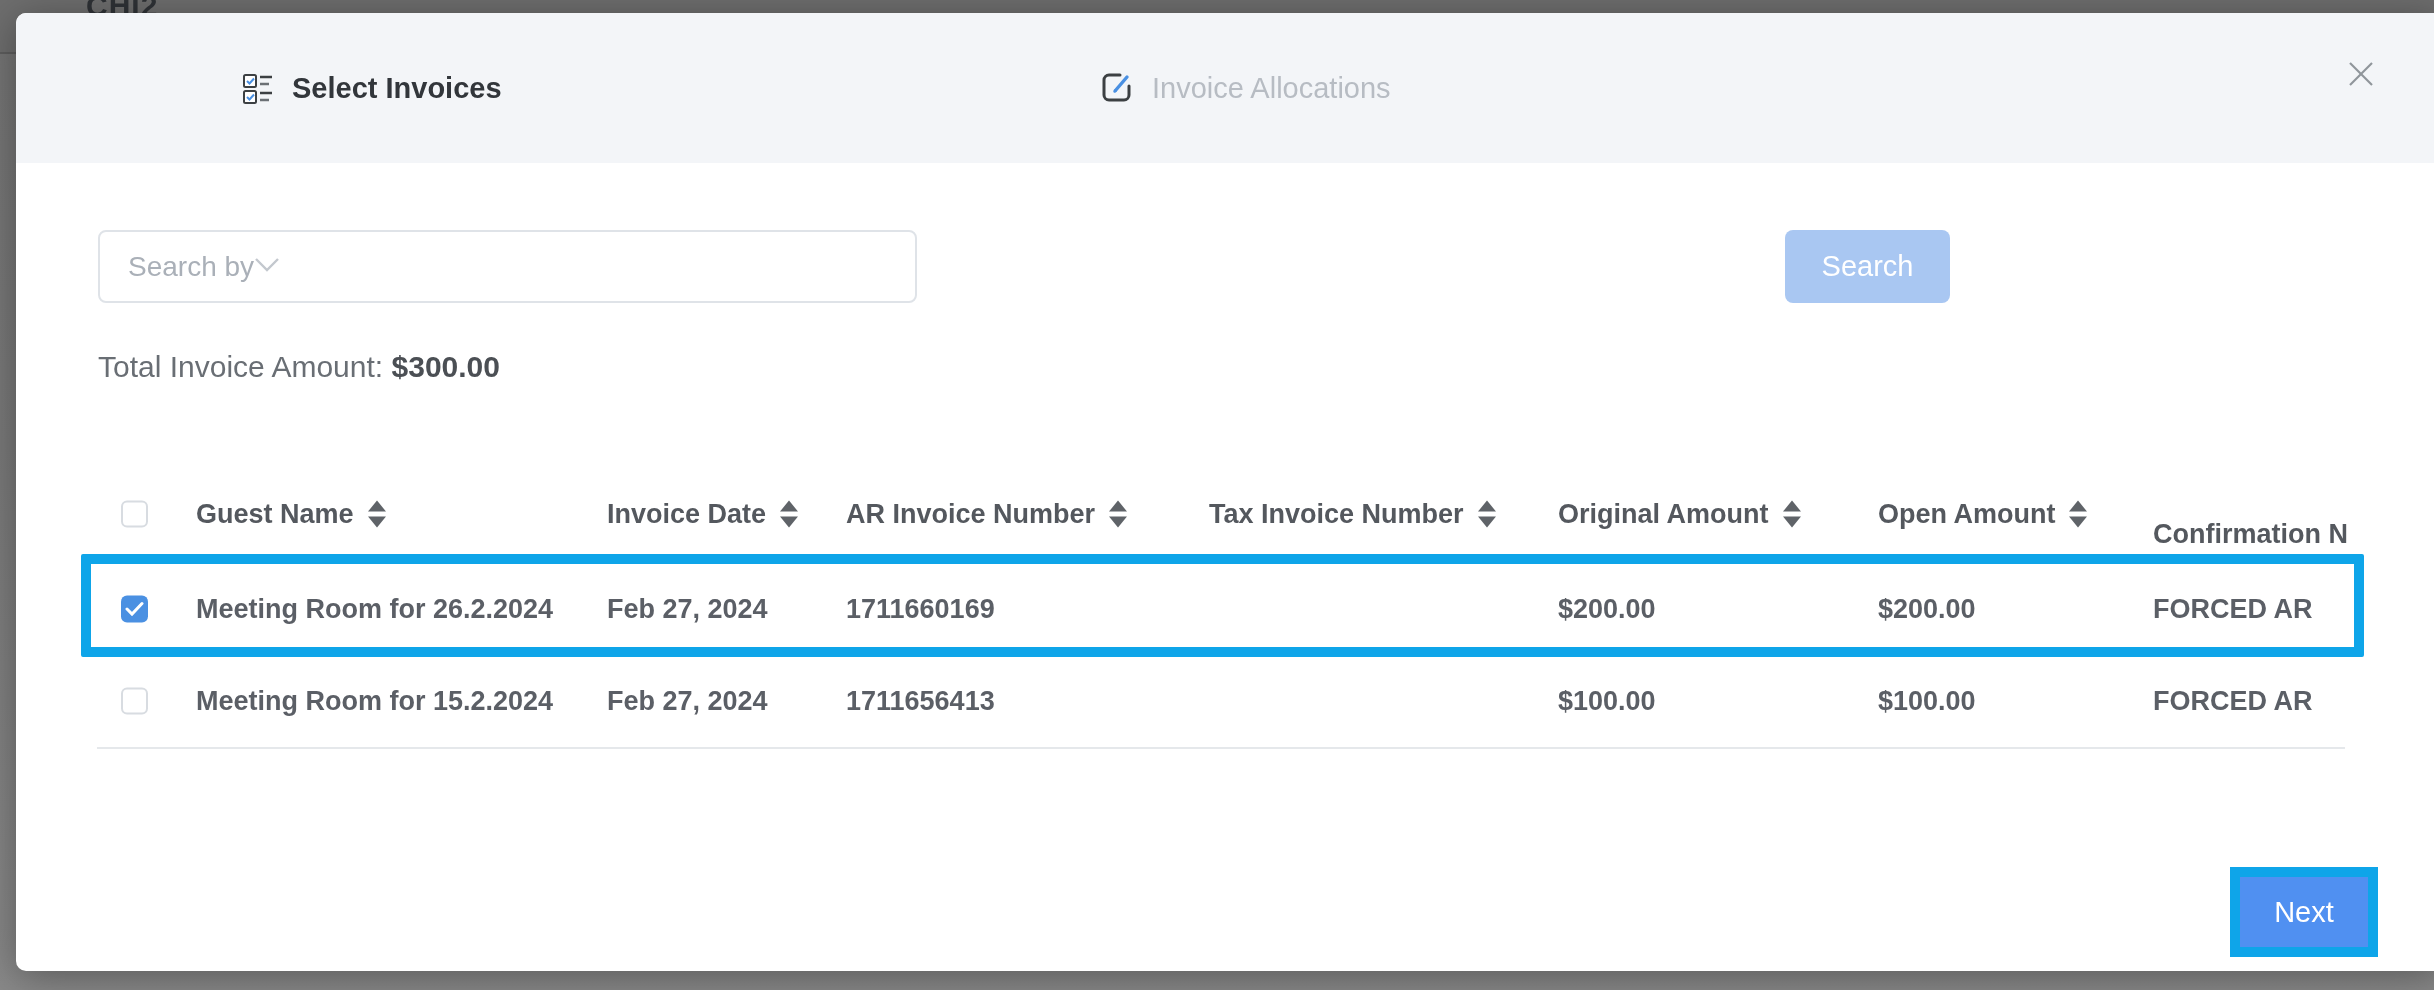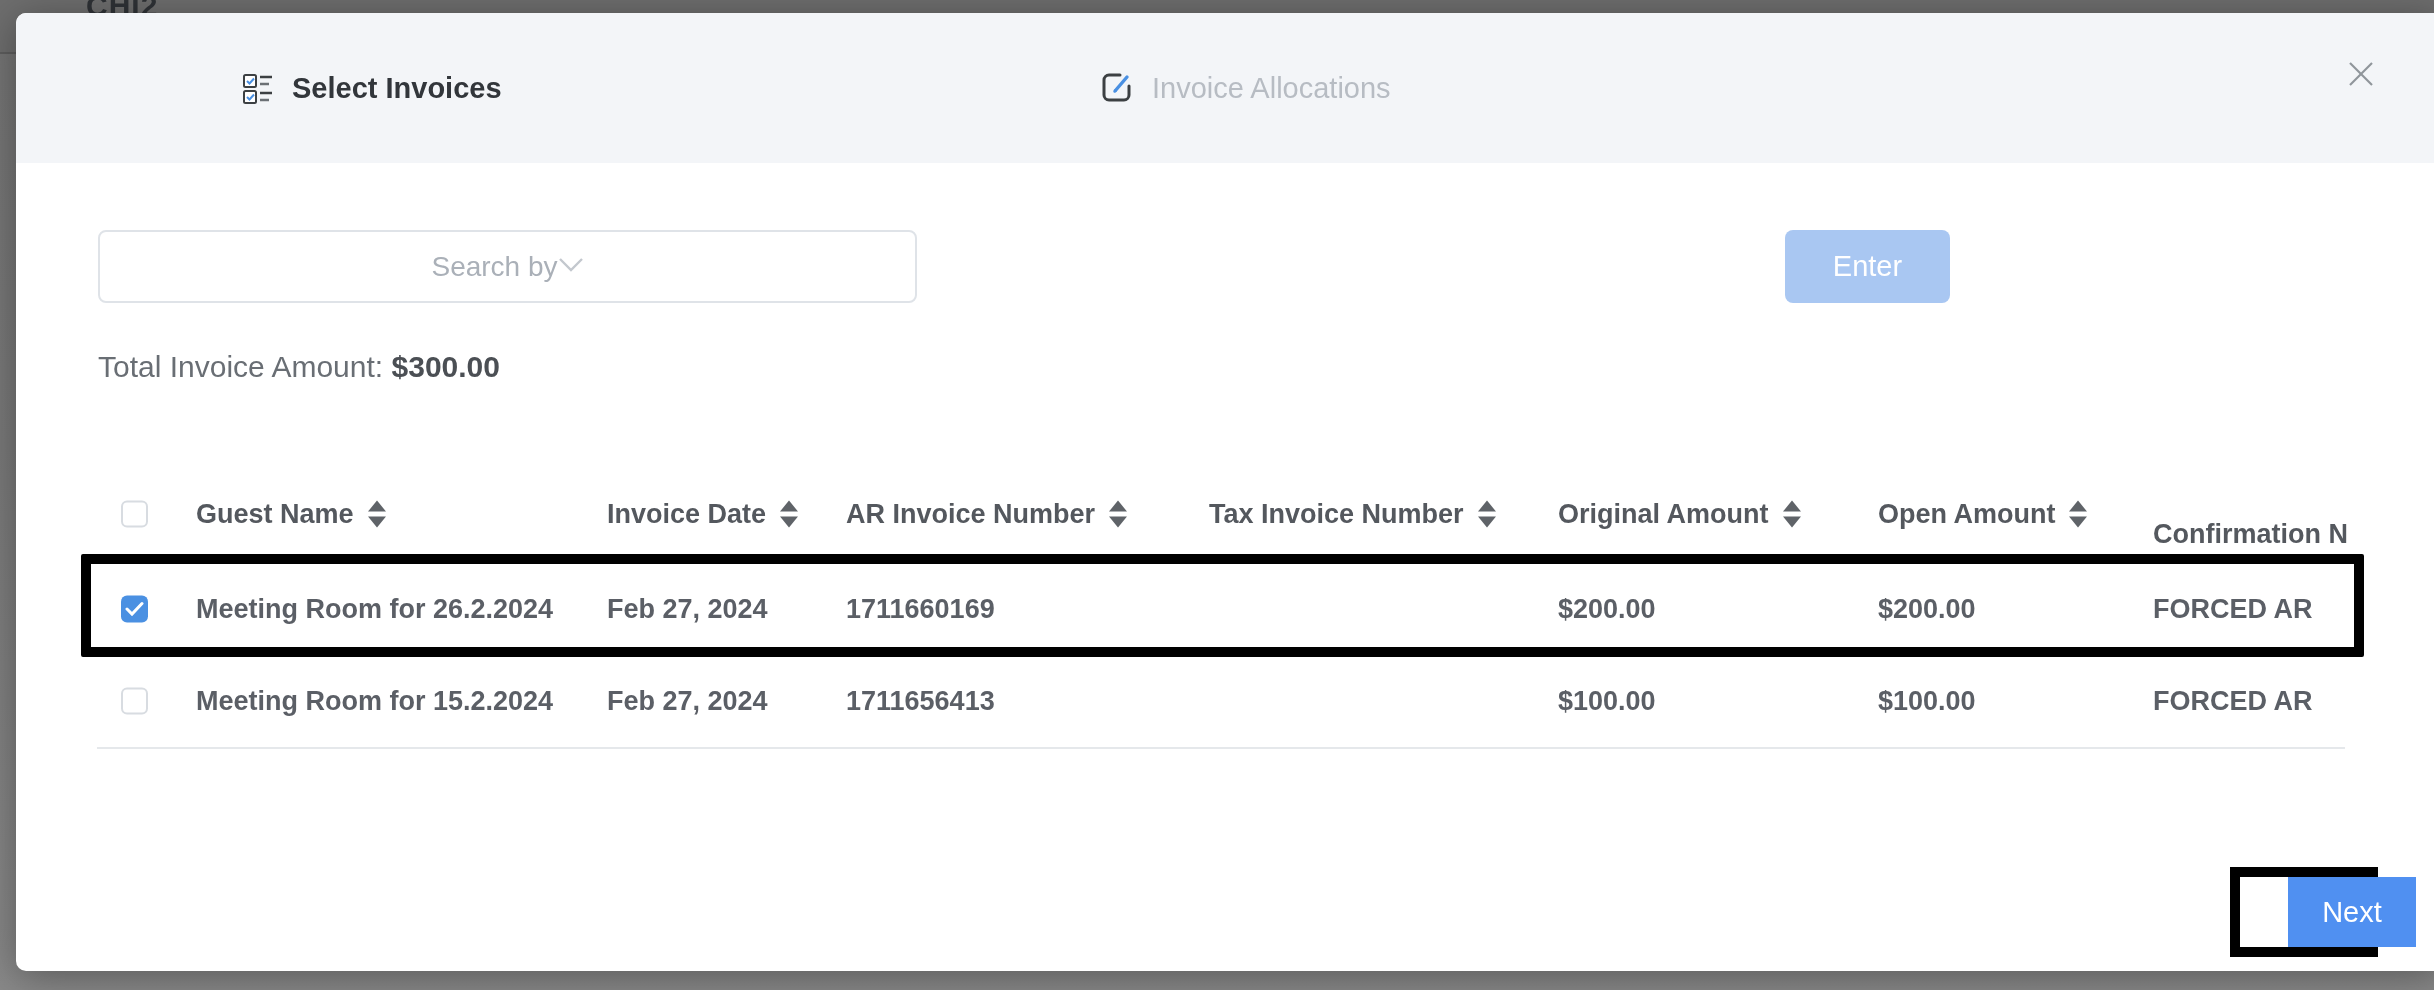--- a/index.html
+++ b/index.html
@@ -25,21 +25,21 @@
   }
   .step{position:absolute;top:0;height:150px;display:flex;align-items:center;gap:18px;cursor:pointer;}
   .step-label{font-size:29px;color:#b7bcc3;white-space:nowrap;}
   .step.active .step-label{color:#32363b;font-weight:700;}
   .step-icon{display:flex;align-items:center;}
   .close{position:absolute;left:2332px;top:48px;width:26px;height:26px;cursor:pointer;}
   
   .select-box{
     position:absolute;left:82px;top:217px;width:819px;height:73px;box-sizing:border-box;
     border:2px solid #dfe3e8;border-radius:8px;background:#fff;display:flex;align-items:center;
-    padding:0 28px;justify-content:center;cursor:pointer;
+    padding:0 28px;justify-content:flex-start;cursor:pointer;
   }
   .placeholder{font-size:28px;color:#aab0b8;}
   .text-input{
     position:absolute;left:925px;top:217px;width:821px;height:73px;box-sizing:border-box;
     border:2px solid #dfe3e8;border-radius:8px;padding:0 28px;font-size:28px;color:#3a3e44;
     font-family:"Liberation Sans",sans-serif;outline:none;
   }
   .text-input::placeholder{color:#aab0b8;}
   .search-btn{
     position:absolute;left:1769px;top:217px;width:165px;height:73px;border:none;border-radius:8px;
@@ -64,21 +64,21 @@
   .sort{display:inline-flex;flex-direction:column;gap:5px;}
   .sort i{display:block;width:0;height:0;border-left:9px solid transparent;border-right:9px solid transparent;}
   .sort .up{border-bottom:11px solid #5f6368;}
   .sort .down{border-top:11px solid #5f6368;}
   .checkbox{position:absolute;left:105px;transform:translateY(-50%);width:27px;height:27px;
     box-sizing:border-box;border-radius:6px;cursor:pointer;display:flex;align-items:center;justify-content:center;}
   .checkbox.unchecked{border:2px solid #d8dce1;background:#fff;}
   .checkbox.checked{background:#4a90e2;}
   .divider{position:absolute;left:81px;top:734px;width:2248px;height:2px;background:#e5e8eb;}
   
-  .red-box{position:absolute;box-sizing:border-box;border:10px solid #000000;padding-left:48px;}
+  .red-box{position:absolute;box-sizing:border-box;border:10px solid #0ea5e9;}
   .row-highlight{left:65px;top:541px;width:2283px;height:103px;border-radius:2px;pointer-events:none;}
   .next-highlight{left:2214px;top:854px;width:148px;height:90px;}
   .next-btn{width:128px;height:70px;border:none;background:#5090f1;color:#fff;font-size:29px;
     cursor:pointer;font-family:"Liberation Sans",sans-serif;display:block;}
 </style>
 </head>
 <body>
 
 <div>
   <div class="bg-topbar">
@@ -129,21 +129,21 @@
   </div>
 
   <div class="select-box">
     <span class="placeholder">Search by</span>
     <span>
       <svg width="26" height="16" viewBox="0 0 26 16" fill="none">
         <path d="M2 2 L13 13 L24 2" stroke="#c3c8ce" stroke-width="2.4" fill="none"></path>
       </svg>
     </span>
   </div>
-  <button class="search-btn">Enter</button>
+  <button class="search-btn">Search</button>
 
   <div class="total">
     <span>Total Invoice Amount:</span>
     <b>$300.00</b>
   </div>
 
   <div class="thead" style="top:501px">
     <span class="checkbox unchecked"></span>
     <div class="th col-guest">
       <span class="lbl">Guest Name</span>

